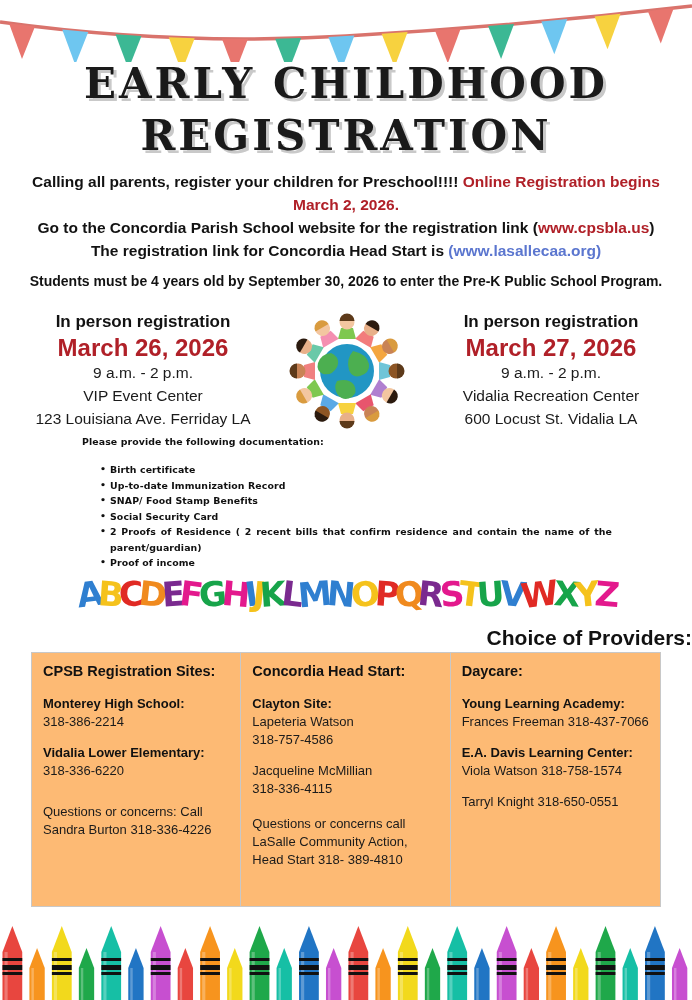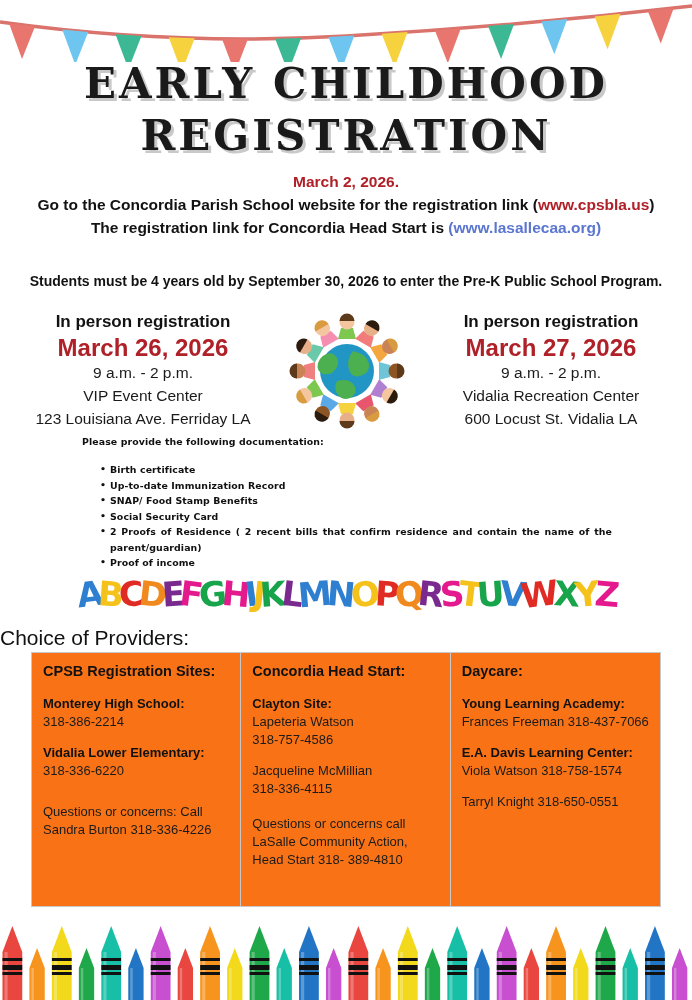--- a/index.html
+++ b/index.html
@@ -145,36 +145,36 @@
     line-height: 34px;
     margin: 0 -2.5px;
     display: inline-block;
   }
 
   
   .choice {
     position: absolute;
     top: 626px; left: 0;
     width: 692px;
-    text-align: left;
+    text-align: right;
     font-size: 21px;
-    font-weight: normal;
+    font-weight: bold;
     color: #111111;
   }
 
   
   .ptable {
     position: absolute;
     top: 652px; left: 31px;
     width: 630px;
     height: 255px;
     border: 1px solid #c8c8c8;
     display: flex;
     box-sizing: border-box;
-    background: #f97316;
+    background: #fdba74;
   }
   .pcol {
     flex: 1 1 33.333%;
     border-right: 1px solid #c8c8c8;
     padding: 10px 11px 0 11px;
     box-sizing: border-box;
   }
   .pcol:last-child { border-right: none; }
   .pcol-head {
     font-size: 14.5px;
@@ -233,20 +233,23 @@
       </g>
   </svg>
 </div>
 
 <div class="title-block">
   <div class="title-line">EARLY CHILDHOOD</div>
   <div class="title-line">REGISTRATION</div>
 </div>
 
 <div class="intro">
+  <div>
+    <span>Calling all parents, register your children for Preschool!!!! </span><span class="red">Online Registration begins</span>
+  </div>
   <div class="red">March 2, 2026.</div>
   <div>
     <span>Go to the Concordia Parish School website for the registration link (</span><span class="red">www.cpsbla.us</span><span>)</span>
   </div>
   <div>
     <span>The registration link for Concordia Head Start is </span><span class="bluelink">(www.lasallecaa.org)</span>
   </div>
 </div>
 
 <div class="agereq">Students must be 4 years old by September 30, 2026 to enter the Pre-K Public School Program.</div>

